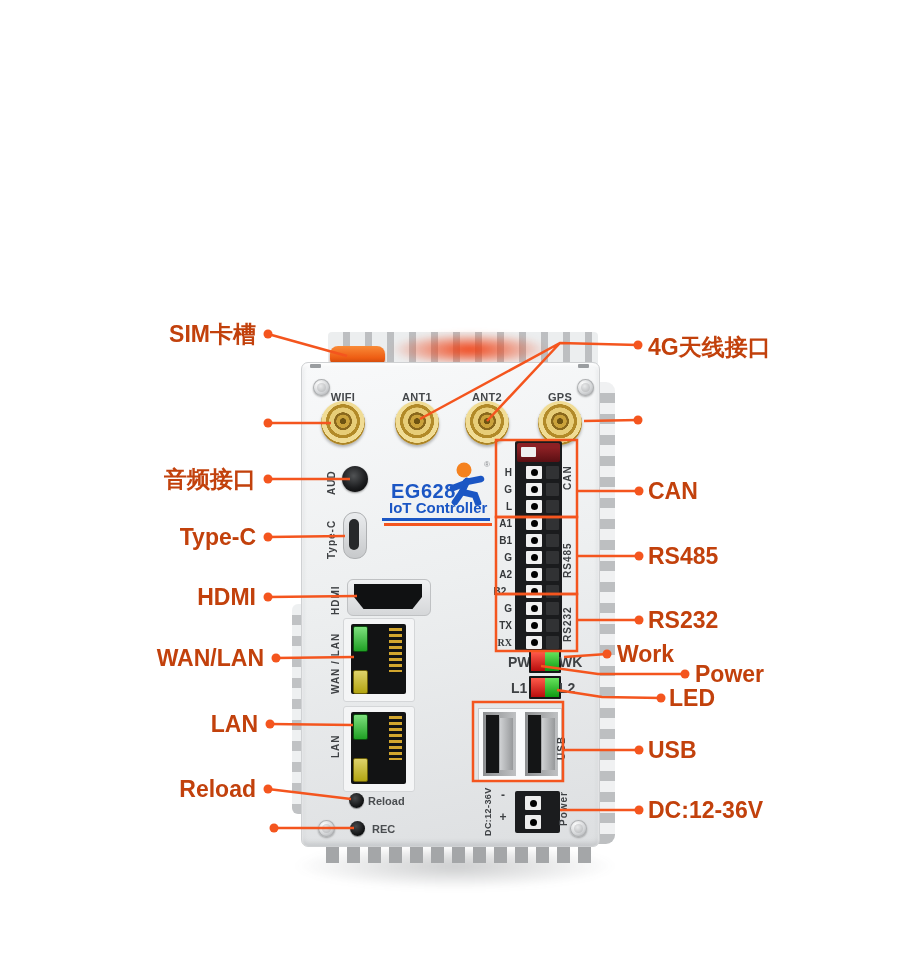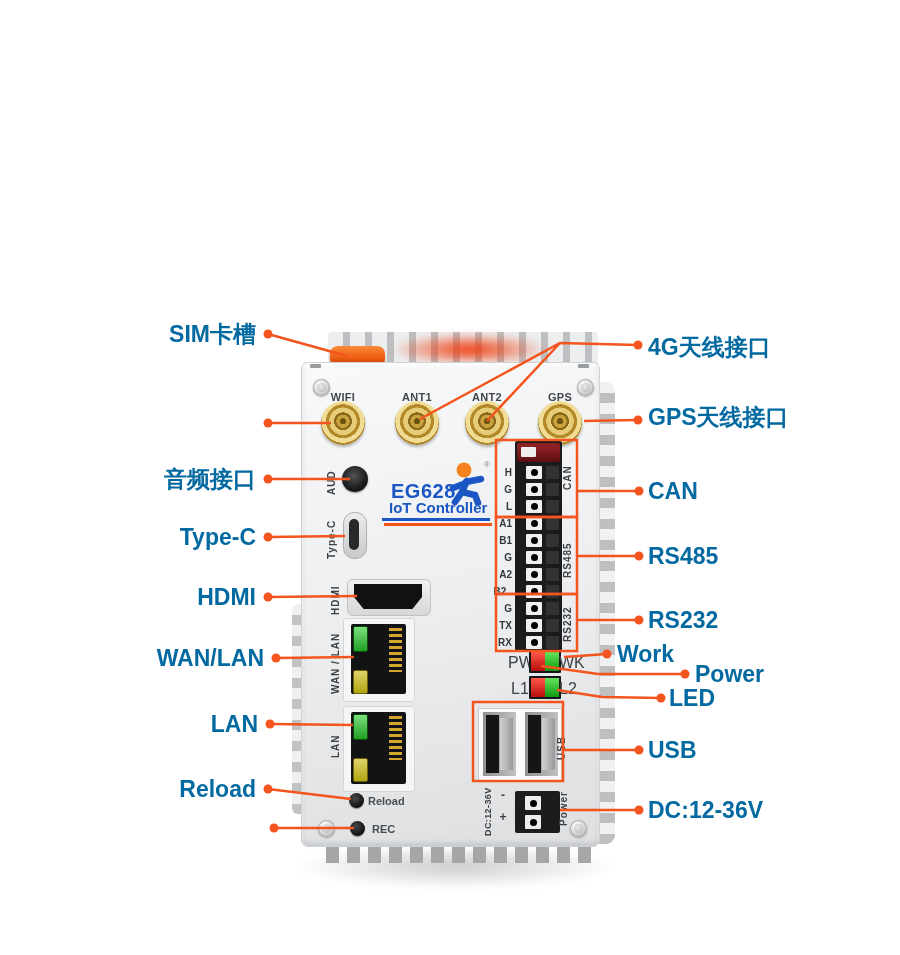--- a/index.html
+++ b/index.html
@@ -1,21 +1,21 @@
 <!DOCTYPE html>
 <html><head>
 <meta charset="utf-8">
 <style>
   html,body{margin:0;padding:0;background:#fff;}
   .stage{position:relative;width:900px;height:955px;background:#ffffff;overflow:hidden;
          font-family:"Liberation Sans","DejaVu Sans",sans-serif;}
   .abs{position:absolute;}
 
   
-  .lbl{position:absolute;font-weight:bold;font-size:23px;line-height:26px;color:#0369a1;white-space:nowrap;}
+  .lbl{position:absolute;font-weight:bold;font-size:23px;line-height:26px;color:#c2410c;white-space:nowrap;}
   .lbl.r{text-align:right;}
   .lbl.l{text-align:right;}
 
   
   .shadow{position:absolute;left:288px;top:850px;width:334px;height:40px;
           background:radial-gradient(ellipse at 50% 40%,rgba(70,74,78,.28),rgba(70,74,78,0) 68%);filter:blur(3px);}
   .fins-top{position:absolute;left:328px;top:332px;width:270px;height:32px;border-radius:4px 4px 0 0;
             background:repeating-linear-gradient(90deg,#eceeef 0 15px,rgba(145,148,152,.6) 15px 22px);}
   .fins-glow{position:absolute;left:392px;top:333px;width:155px;height:30px;
              background:radial-gradient(ellipse at 50% 55%,rgba(240,55,8,.95),rgba(240,55,8,0) 72%);filter:blur(3px);}
@@ -74,21 +74,21 @@
   .term-switch{position:absolute;left:517px;top:443px;width:43px;height:19px;border-radius:2px;
         background:linear-gradient(180deg,#8c2024 25%,#5a0f13);}
   .term-slider{position:absolute;left:521px;top:447px;width:15px;height:10px;background:#efefef;border-radius:1px;}
   .term{position:absolute;left:526px;width:16px;height:13px;background:#f0f0f0;border-radius:1px;}
   .term:after{content:"";position:absolute;left:4.5px;top:3px;width:7px;height:7px;border-radius:50%;background:#000;}
   .slot{position:absolute;left:546px;width:13px;height:13px;background:#313234;border-radius:1px;}
   .pinlbl{position:absolute;left:488px;width:24px;height:13px;line-height:13px;text-align:right;
         font-size:10px;font-weight:bold;color:#35383b;}
 
   
-  .ledlbl{position:absolute;font-size:16px;font-weight:normal;color:#3e4144;}
+  .ledlbl{position:absolute;font-size:14px;font-weight:bold;color:#3e4144;}
   .ledpair{position:absolute;width:28px;height:19px;border:2px solid #151617;border-radius:1px;display:flex;}
   .half-r{flex:1;background:linear-gradient(180deg,#ff5a4a,#b80d0d);}
   .half-g{flex:1;background:linear-gradient(180deg,#66e35c,#0f9b12);}
 
   
   .usb-bezel{position:absolute;left:478px;top:708px;width:82px;height:72px;background:#fafbfc;border:1px solid #c8cacc;}
   .usb-port{position:absolute;top:712px;width:33px;height:64px;background:linear-gradient(90deg,#8e9092,#bfc1c3);}
   .usb-bar{position:absolute;top:715px;width:13px;height:58px;background:#141516;}
   .usb-tongue{position:absolute;top:718px;width:13px;height:52px;background:linear-gradient(90deg,#cfd1d3,#97999b);}
   .dc-block{position:absolute;left:515px;top:791px;width:45px;height:42px;background:#1b1c1e;border-radius:2px;}
@@ -202,21 +202,21 @@
   <div class="pinlbl" style="top:466px;">H</div>
   <div class="pinlbl" style="top:483px;">G</div>
   <div class="pinlbl" style="top:500px;">L</div>
   <div class="pinlbl" style="top:517px;">A1</div>
   <div class="pinlbl" style="top:534px;">B1</div>
   <div class="pinlbl" style="top:551px;">G</div>
   <div class="pinlbl" style="top:568px;">A2</div>
   <div class="pinlbl" style="top:585px;text-align:center;">B2</div>
   <div class="pinlbl" style="top:602px;">G</div>
   <div class="pinlbl" style="top:619px;">TX</div>
-  <div class="pinlbl" style="top:636px;">RX</div>
+  <div class="pinlbl" style="top:636px;font-family:Liberation Serif, serif;">RX</div>
 
   <div class="vt" style="left:562px;top:464px;height:26px;">CAN</div>
   <div class="vt" style="left:562px;top:534px;height:44px;">RS485</div>
   <div class="vt" style="left:562px;top:600px;height:42px;">RS232</div>
 
   <div class="ledlbl" style="left:508px;top:654px;">PW</div>
   <div class="ledpair" style="left:529px;top:650px;">
       <div class="half-r"></div>
       <div class="half-g"></div>
     </div>
@@ -296,21 +296,20 @@
 
   <div class="lbl l" style="right:644px;top:321px;">SIM卡槽</div>
   <div class="lbl l" style="right:644px;top:466px;">音频接口</div>
   <div class="lbl l" style="right:644px;top:524px;">Type-C</div>
   <div class="lbl l" style="right:644px;top:584px;">HDMI</div>
   <div class="lbl l" style="right:636px;top:645px;">WAN/LAN</div>
   <div class="lbl l" style="right:642px;top:711px;">LAN</div>
   <div class="lbl l" style="right:644px;top:776px;">Reload</div>
 
   <div class="lbl r" style="left:648px;top:334px;">4G天线接口</div>
-  <div class="lbl r" style="left:648px;top:404px;">GPS天线接口</div>
   <div class="lbl r" style="left:648px;top:478px;">CAN</div>
   <div class="lbl r" style="left:648px;top:543px;">RS485</div>
   <div class="lbl r" style="left:648px;top:607px;">RS232</div>
   <div class="lbl r" style="left:617px;top:641px;">Work</div>
   <div class="lbl r" style="left:695px;top:661px;">Power</div>
   <div class="lbl r" style="left:669px;top:685px;">LED</div>
   <div class="lbl r" style="left:648px;top:737px;">USB</div>
   <div class="lbl r" style="left:648px;top:797px;">DC:12-36V</div>
 
 </div>

